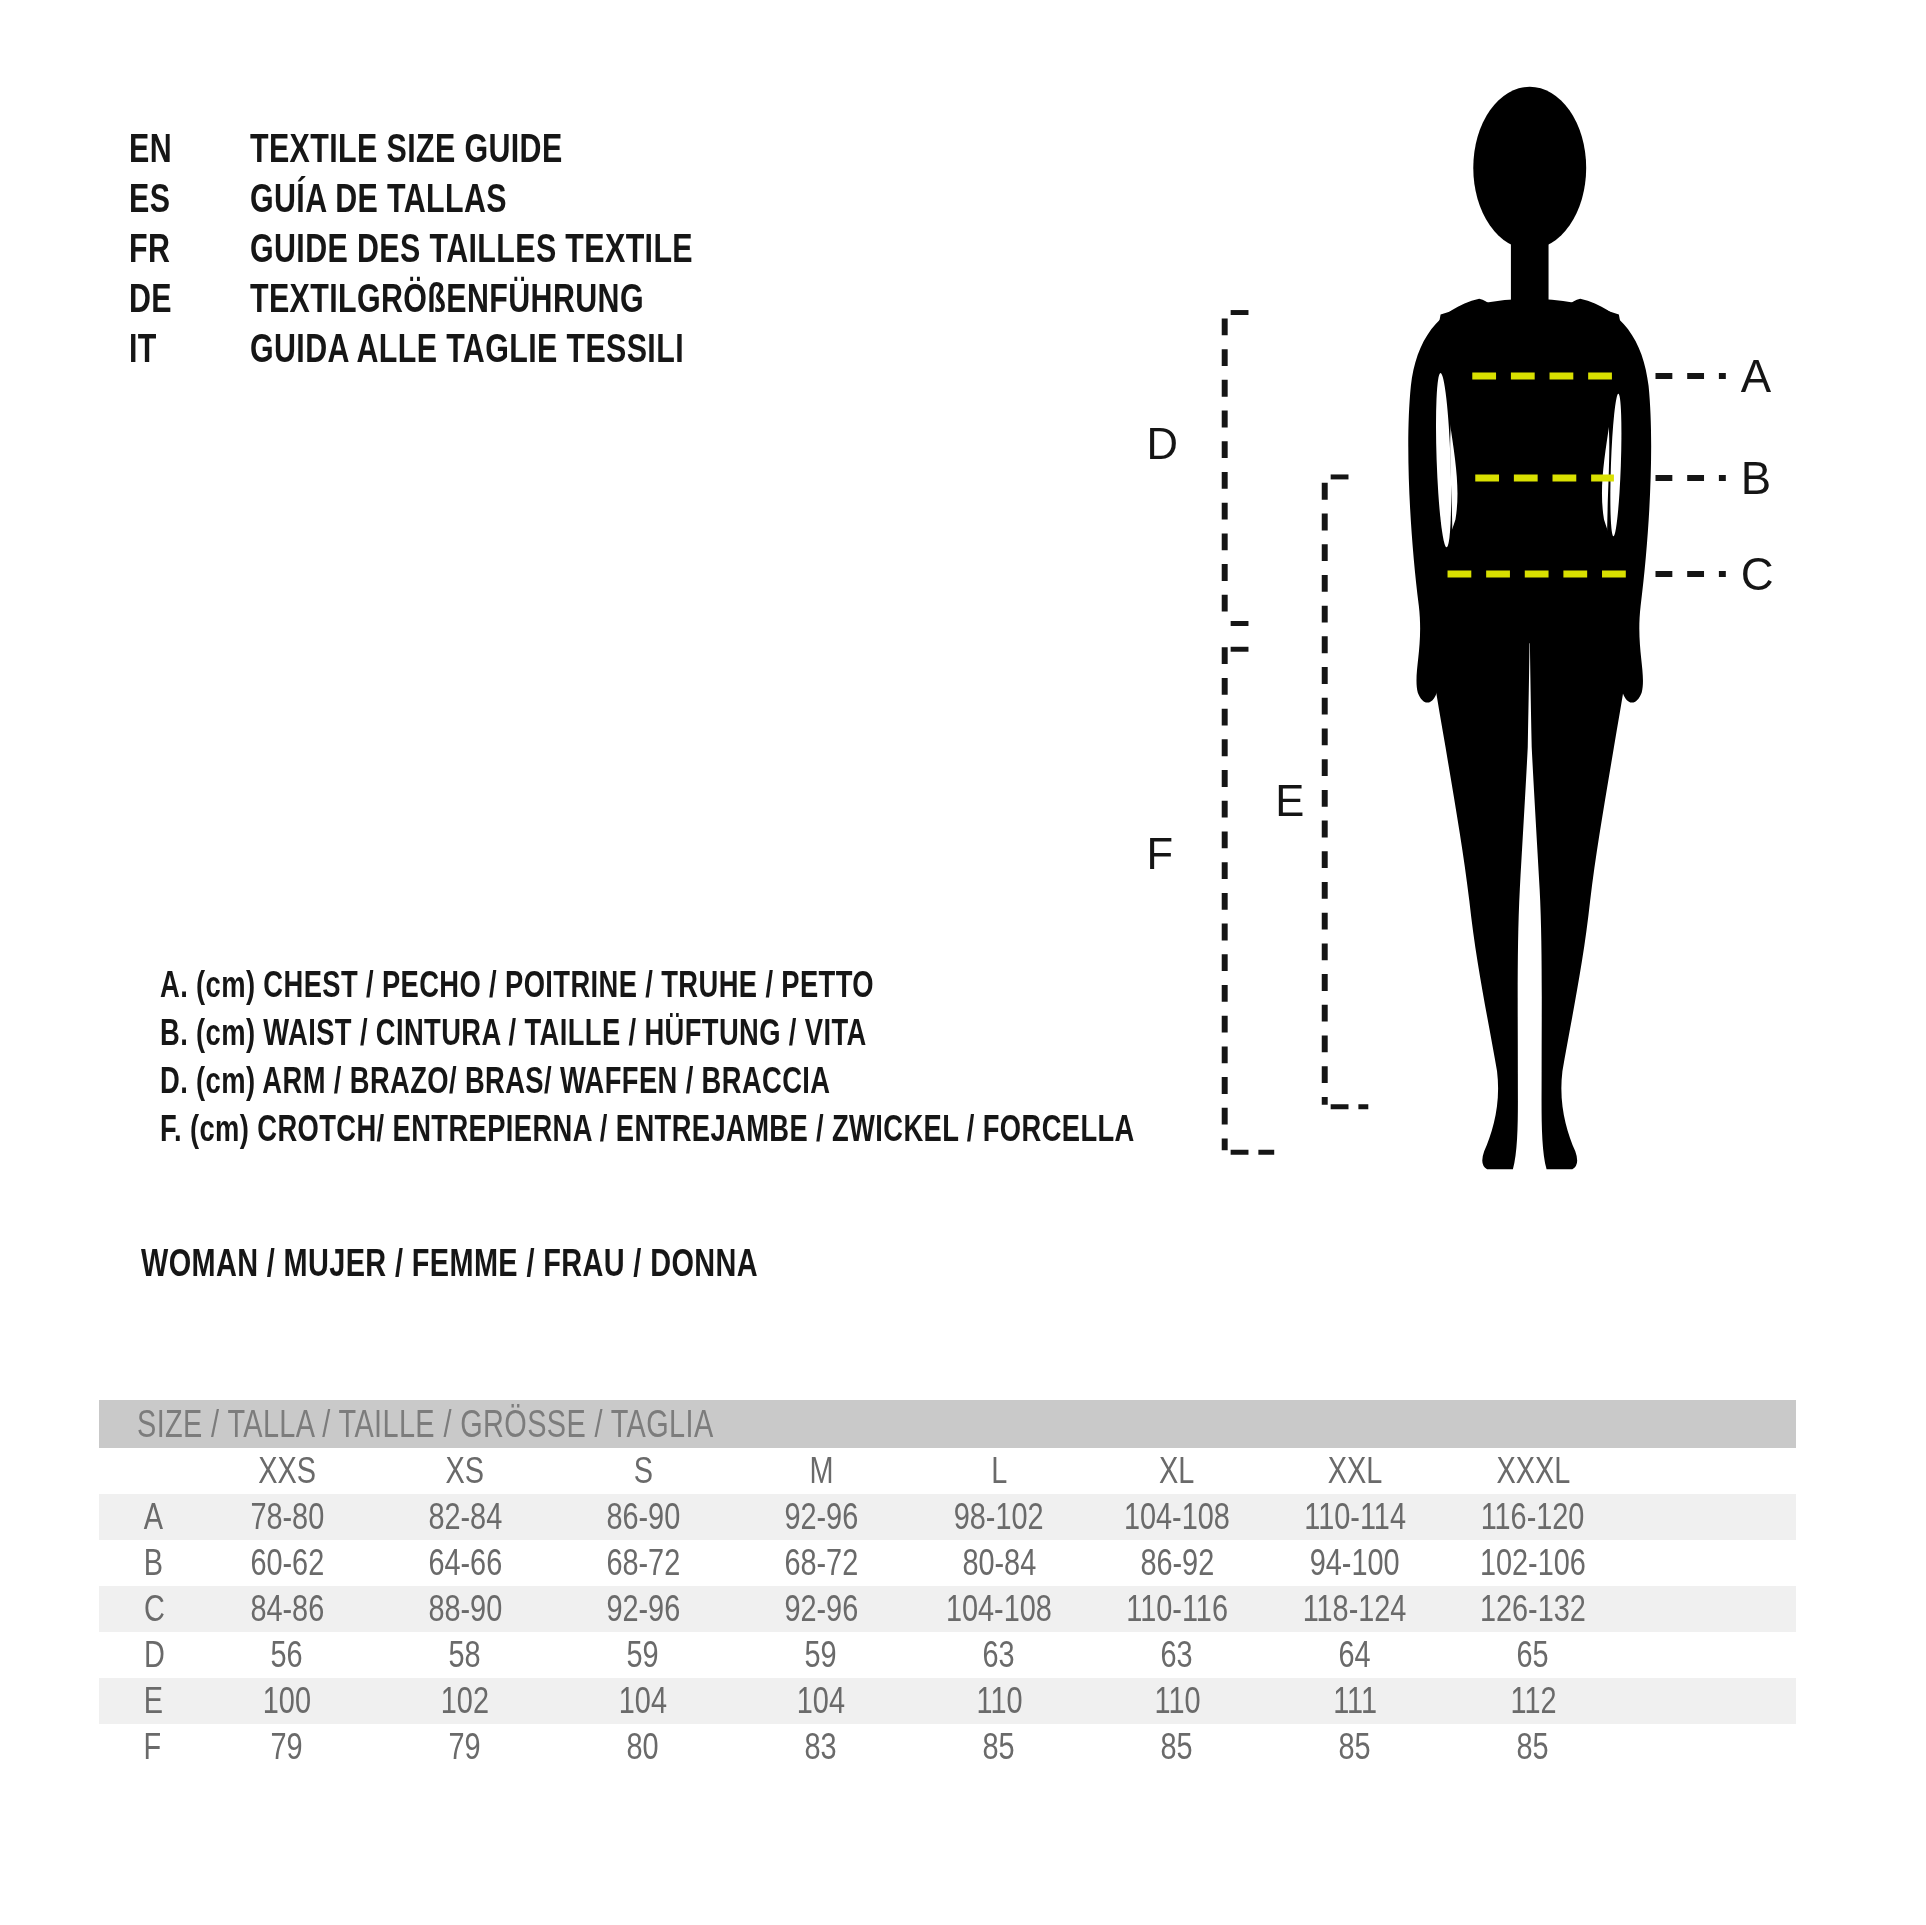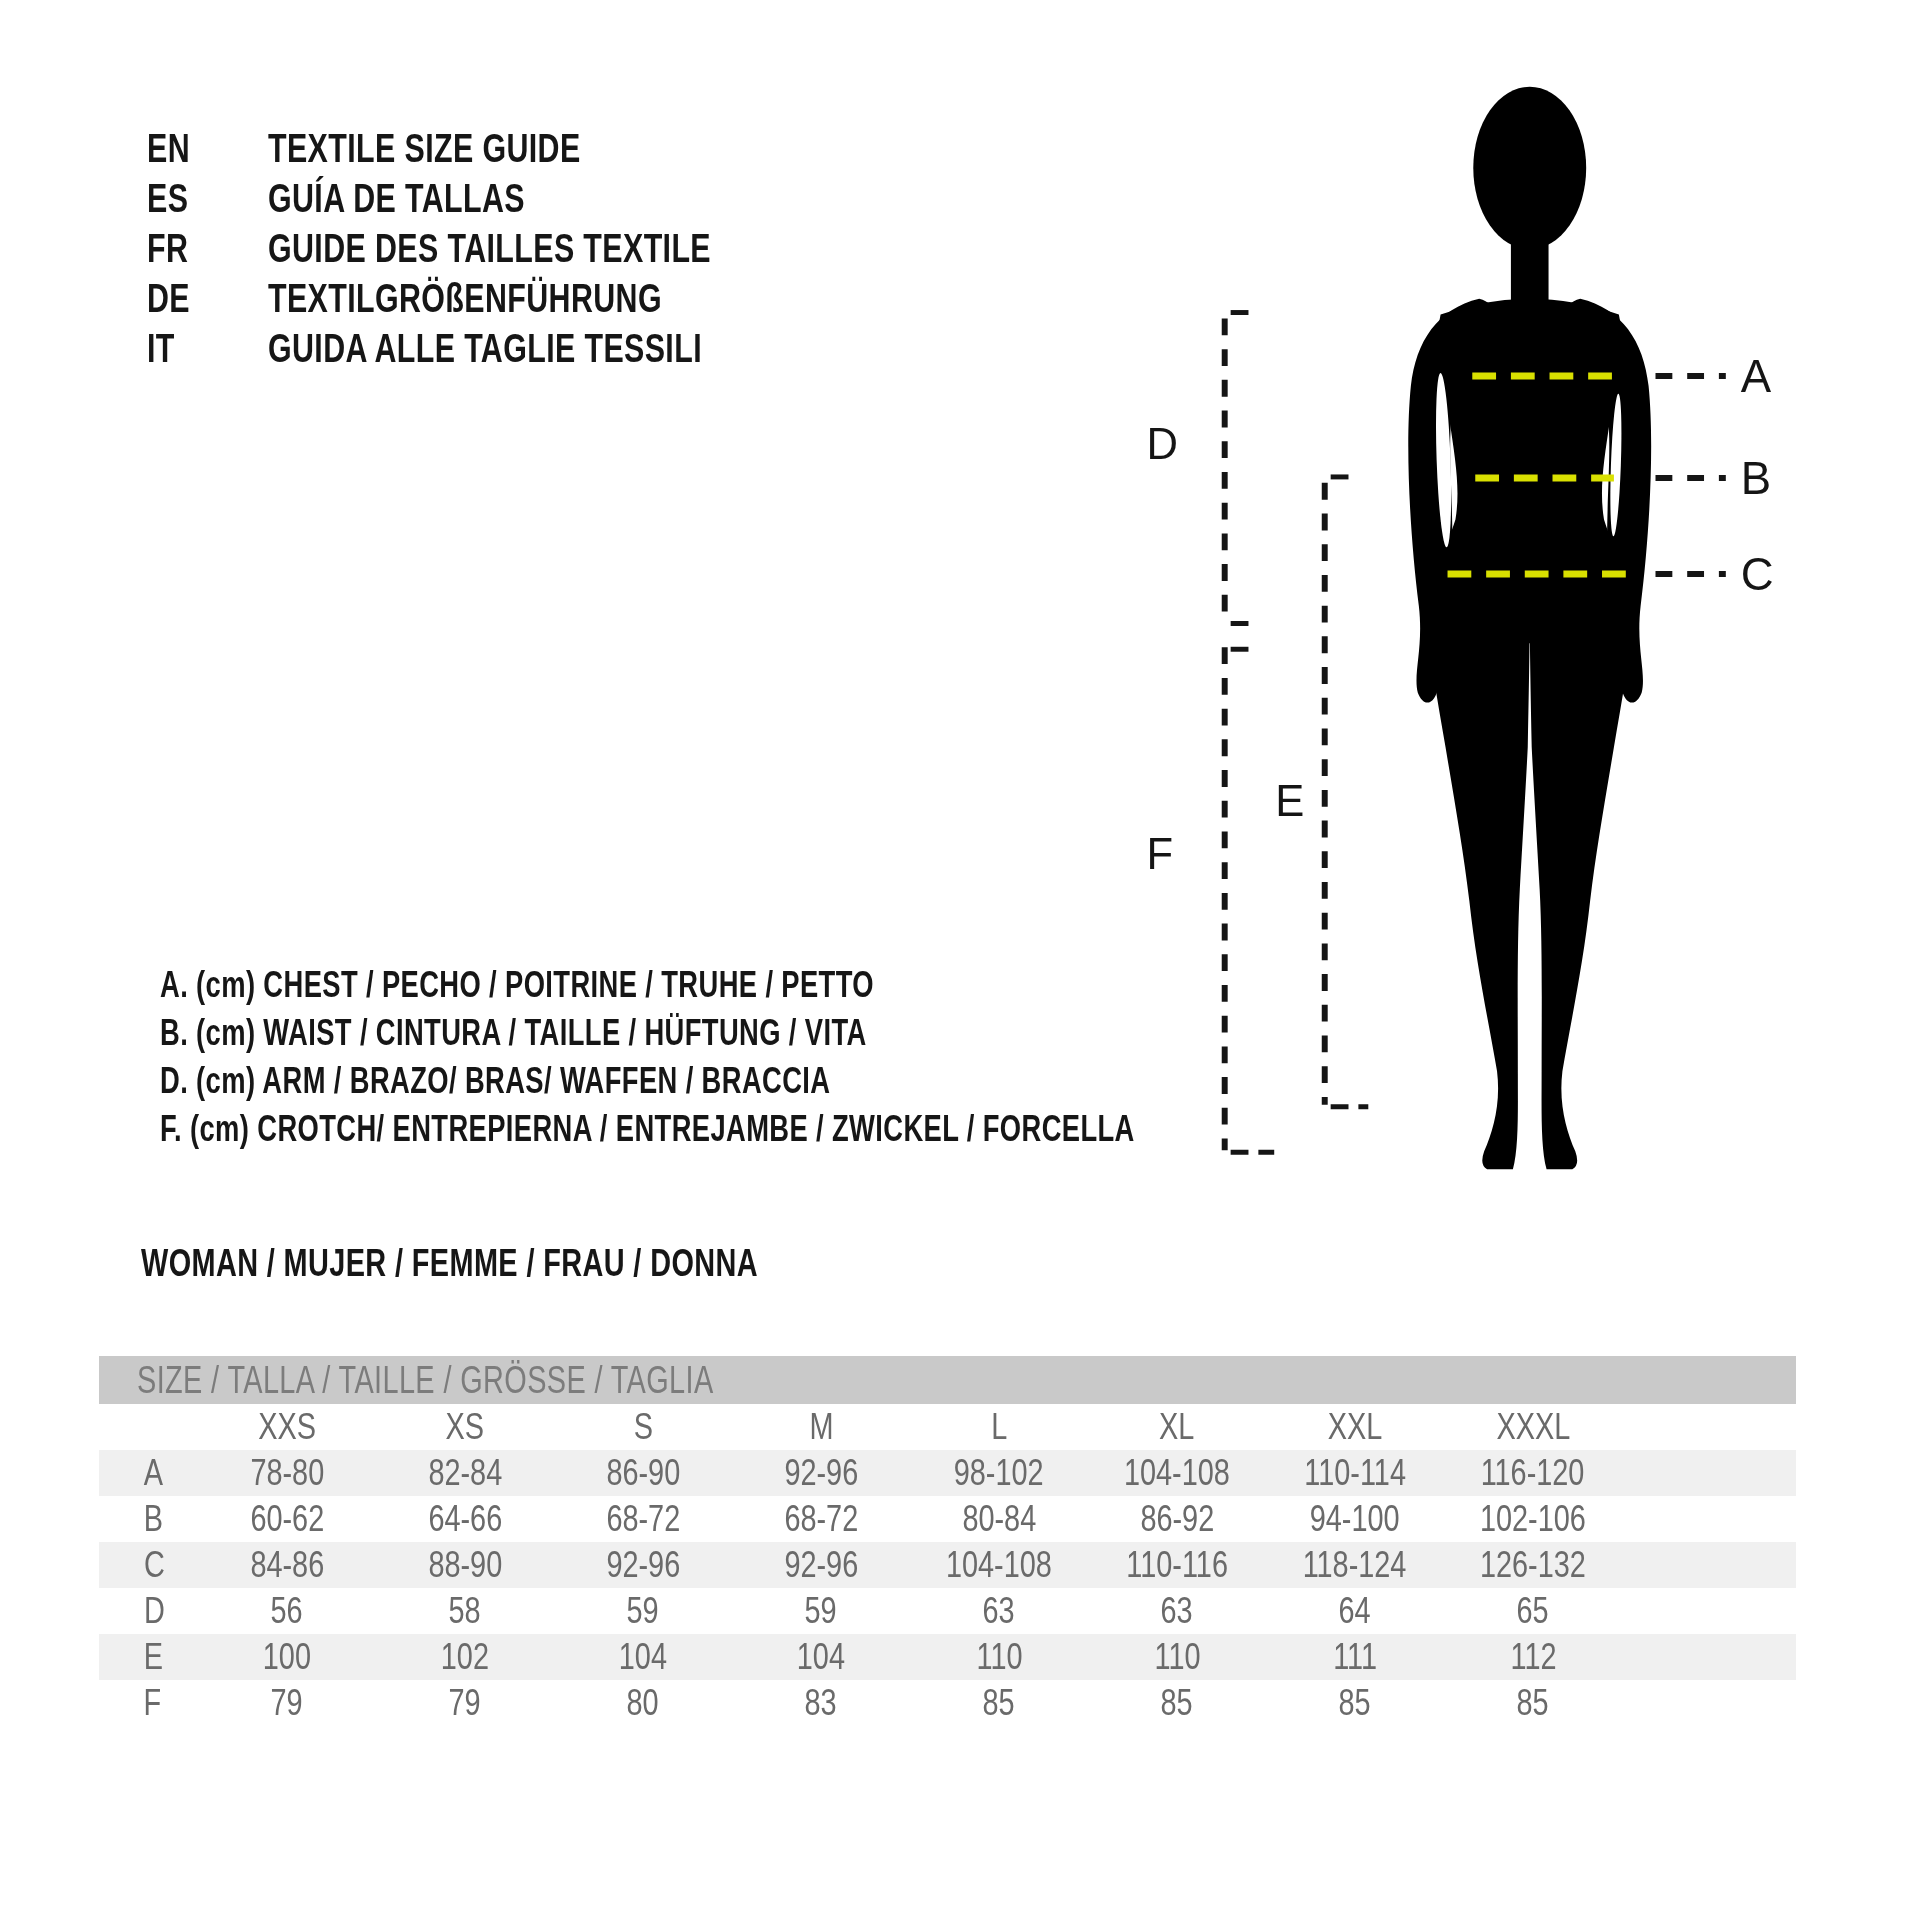--- a/index.html
+++ b/index.html
@@ -5,39 +5,39 @@
   * { margin:0; padding:0; box-sizing:border-box; }
   html,body { background:#ffffff; }
   body { font-family:"Liberation Sans", sans-serif; color:#161616; }
   .page { position:relative; width:1927px; height:1926px; background:#fff; overflow:hidden; }
 
   
   .cond { display:inline-block; transform:scaleX(0.76); transform-origin:0 50%; white-space:nowrap; letter-spacing:0.5px; }
   .cond-c { display:inline-block; transform:scaleX(0.78); transform-origin:50% 50%; white-space:nowrap; }
 
   
-  .lang-block { position:absolute; left:147px; top:123px; }
+  .lang-block { position:absolute; left:129px; top:123px; }
   .lang-row { display:flex; height:50px; align-items:center; font-size:40px; font-weight:700; }
   .lang-code { width:121px; flex:0 0 auto; }
   .lang-code .cond, .lang-title .cond { font-weight:700; }
 
   
   .figure-wrap { position:absolute; left:1089px; top:59px; width:723px; height:1129px; }
   .figure-wrap svg { width:100%; height:100%; display:block; }
   .fig-label { font-family:"Liberation Sans", sans-serif; fill:#151515; }
 
   
   .defs-block { position:absolute; left:132px; top:961px;margin-left:28px; }
   .def-row { height:48px; display:flex; align-items:center; font-size:36px; font-weight:700; }
 
   
   .table-title { position:absolute; left:141px; top:1240px; height:46px; display:flex; align-items:center; font-size:38px; font-weight:700; }
 
   
-  .size-table { position:absolute; left:99px; top:1356px; width:1697px; }
+  .size-table { position:absolute; left:99px; top:1400px; width:1697px; }
   .band { height:48px; background:#c9c9c9; display:flex; align-items:center; padding-left:38px;
           font-size:38px; font-weight:400; color:#7c7c7c; }
   .trow { display:grid; grid-template-columns:99px repeat(8,178px) 1fr; }
   .trow.sizes { height:46px; }
   .trow.data { height:46px; }
   .trow.shaded { background:#f0f0f0; }
   .cell { display:flex; align-items:center; justify-content:center; font-size:37px; color:#6a6a6a; }
   .cell.letter { justify-content:flex-start; padding-left:42px; }
 </style>
 </head>

